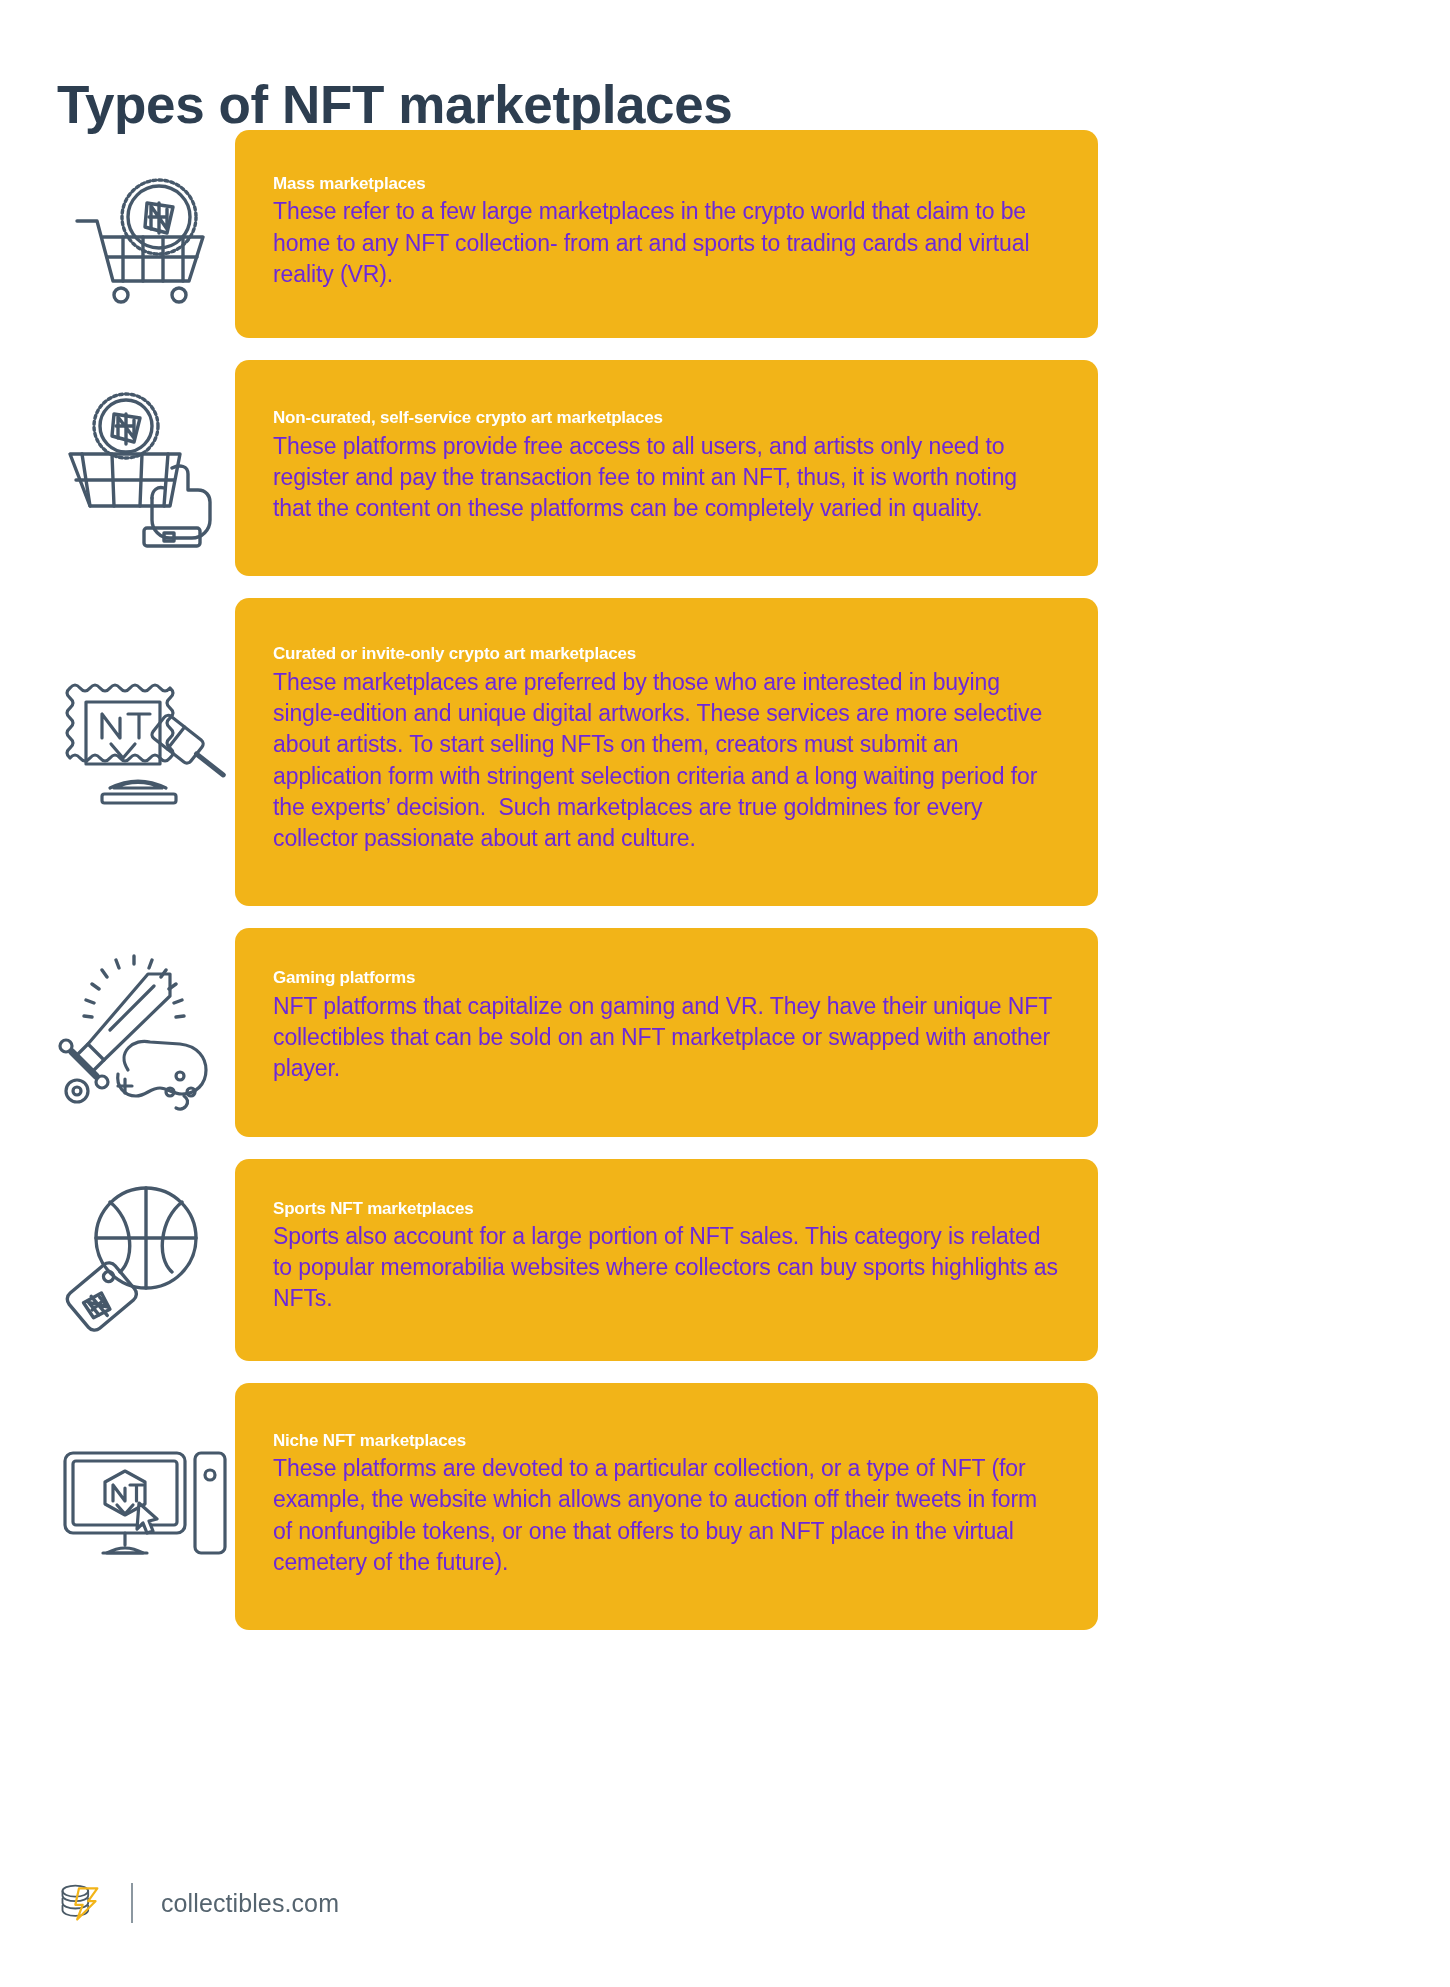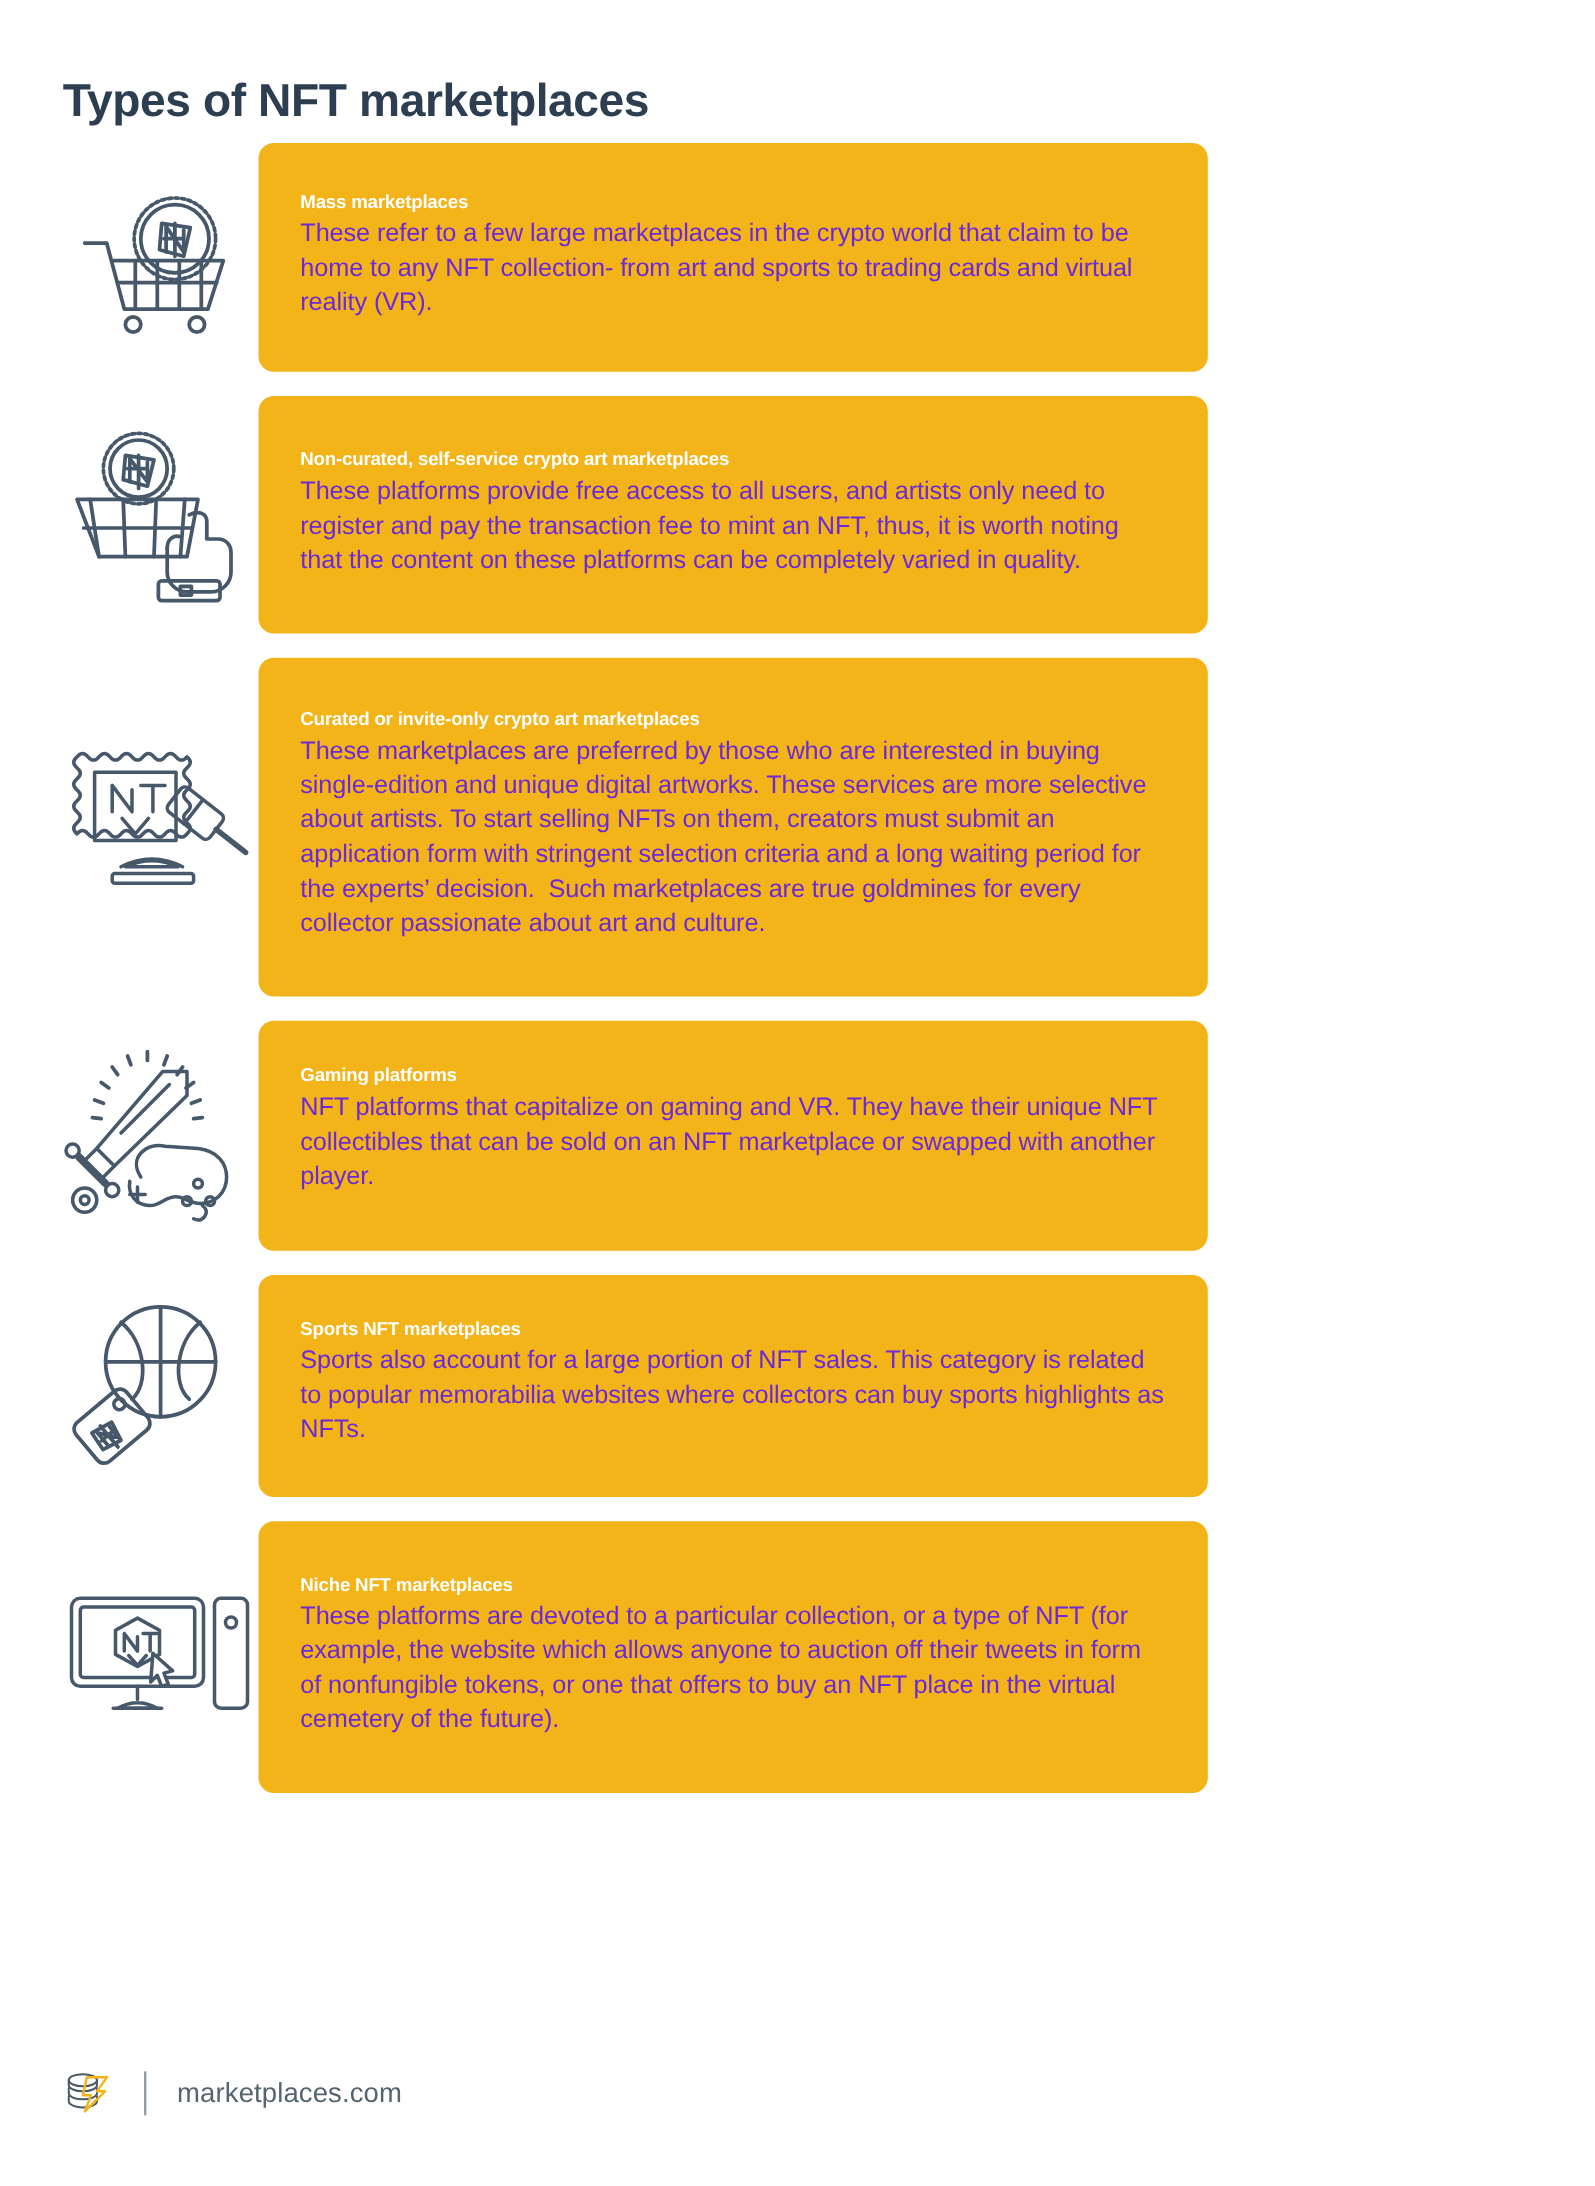--- a/index.html
+++ b/index.html
@@ -21,21 +21,21 @@
     position: relative;
     box-sizing: border-box;
     padding: 0;
   }
 
   
   .page-title {
     position: absolute;
     left: 57px;
     top: 40px;
-    font-size: 42px;
+    font-size: 53px;
     font-weight: bold;
     letter-spacing: -0.4px;
     color: #2d3e50;
     line-height: 1.1;
   }
 
   
   .cards {
     position: absolute;
     left: 0;
@@ -271,16 +271,16 @@
     <span>
       <svg class="footer-logo" viewBox="0 0 48 48" fill="none" stroke="#4a5a66" stroke-width="2" stroke-linecap="round" stroke-linejoin="round">
         <ellipse cx="20" cy="11" rx="14" ry="6"></ellipse>
         <path d="M6 11 v5 c0 3.3 6.3 6 14 6 s14 -2.7 14 -6 v-5"></path>
         <path d="M6 19 v5 c0 3.3 6.3 6 14 6 s14 -2.7 14 -6 v-5"></path>
         <path d="M6 27 v5 c0 3.3 6.3 6 14 6 s14 -2.7 14 -6 v-5"></path>
         <path d="M24 8 H44 L34 22 H42 L22 42 L28 26 H20 Z" stroke="#f2b418" fill="none" stroke-width="2.4"></path>
       </svg>
     </span>
     <span class="footer-divider"></span>
-    <span class="footer-url">marketplaces.com</span>
+    <span class="footer-url">collectibles.com</span>
   </div>
 
 </div>
 
 </body></html>

